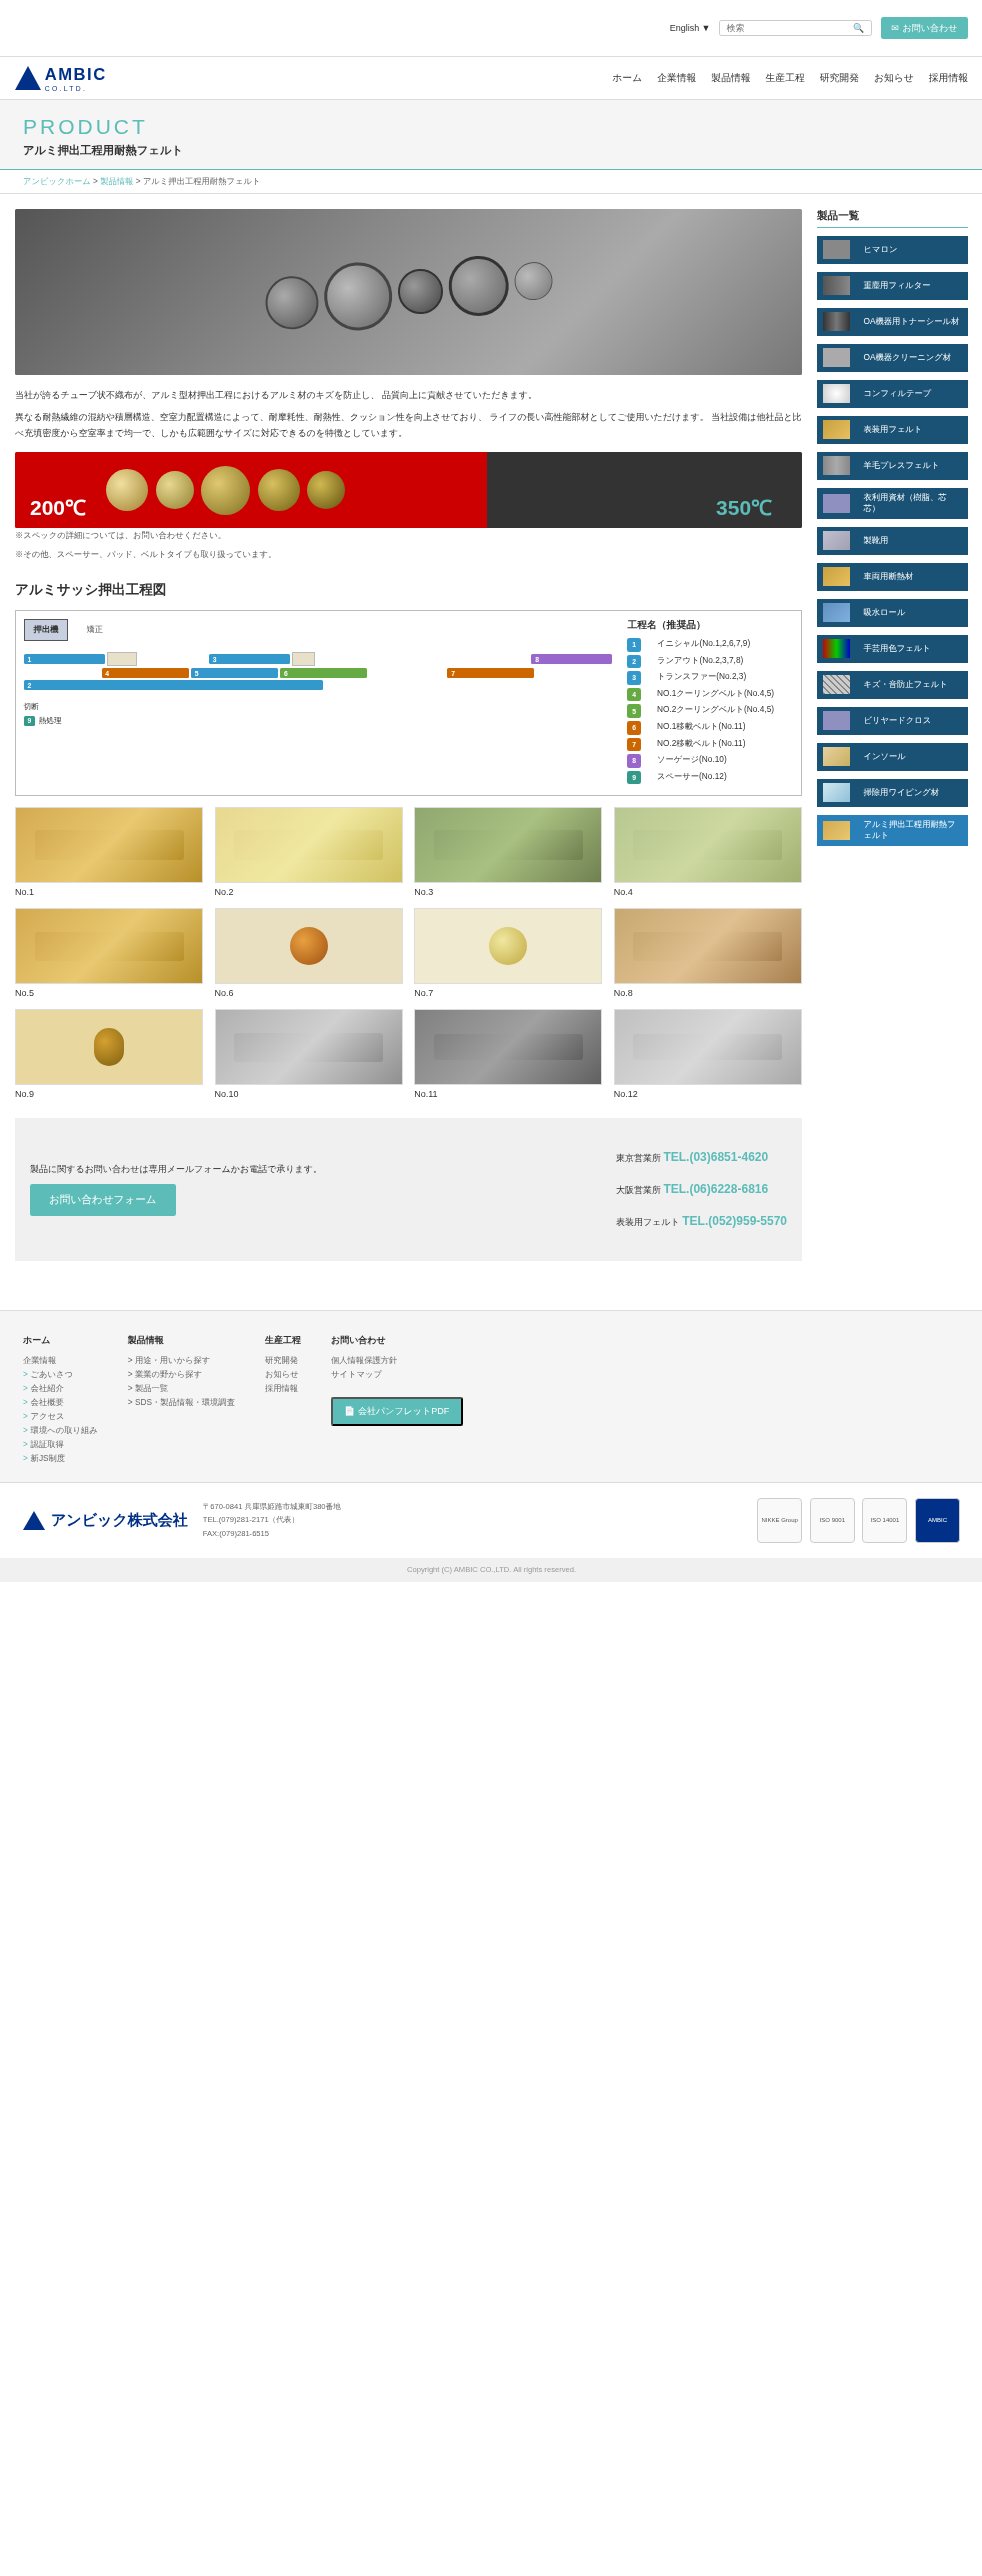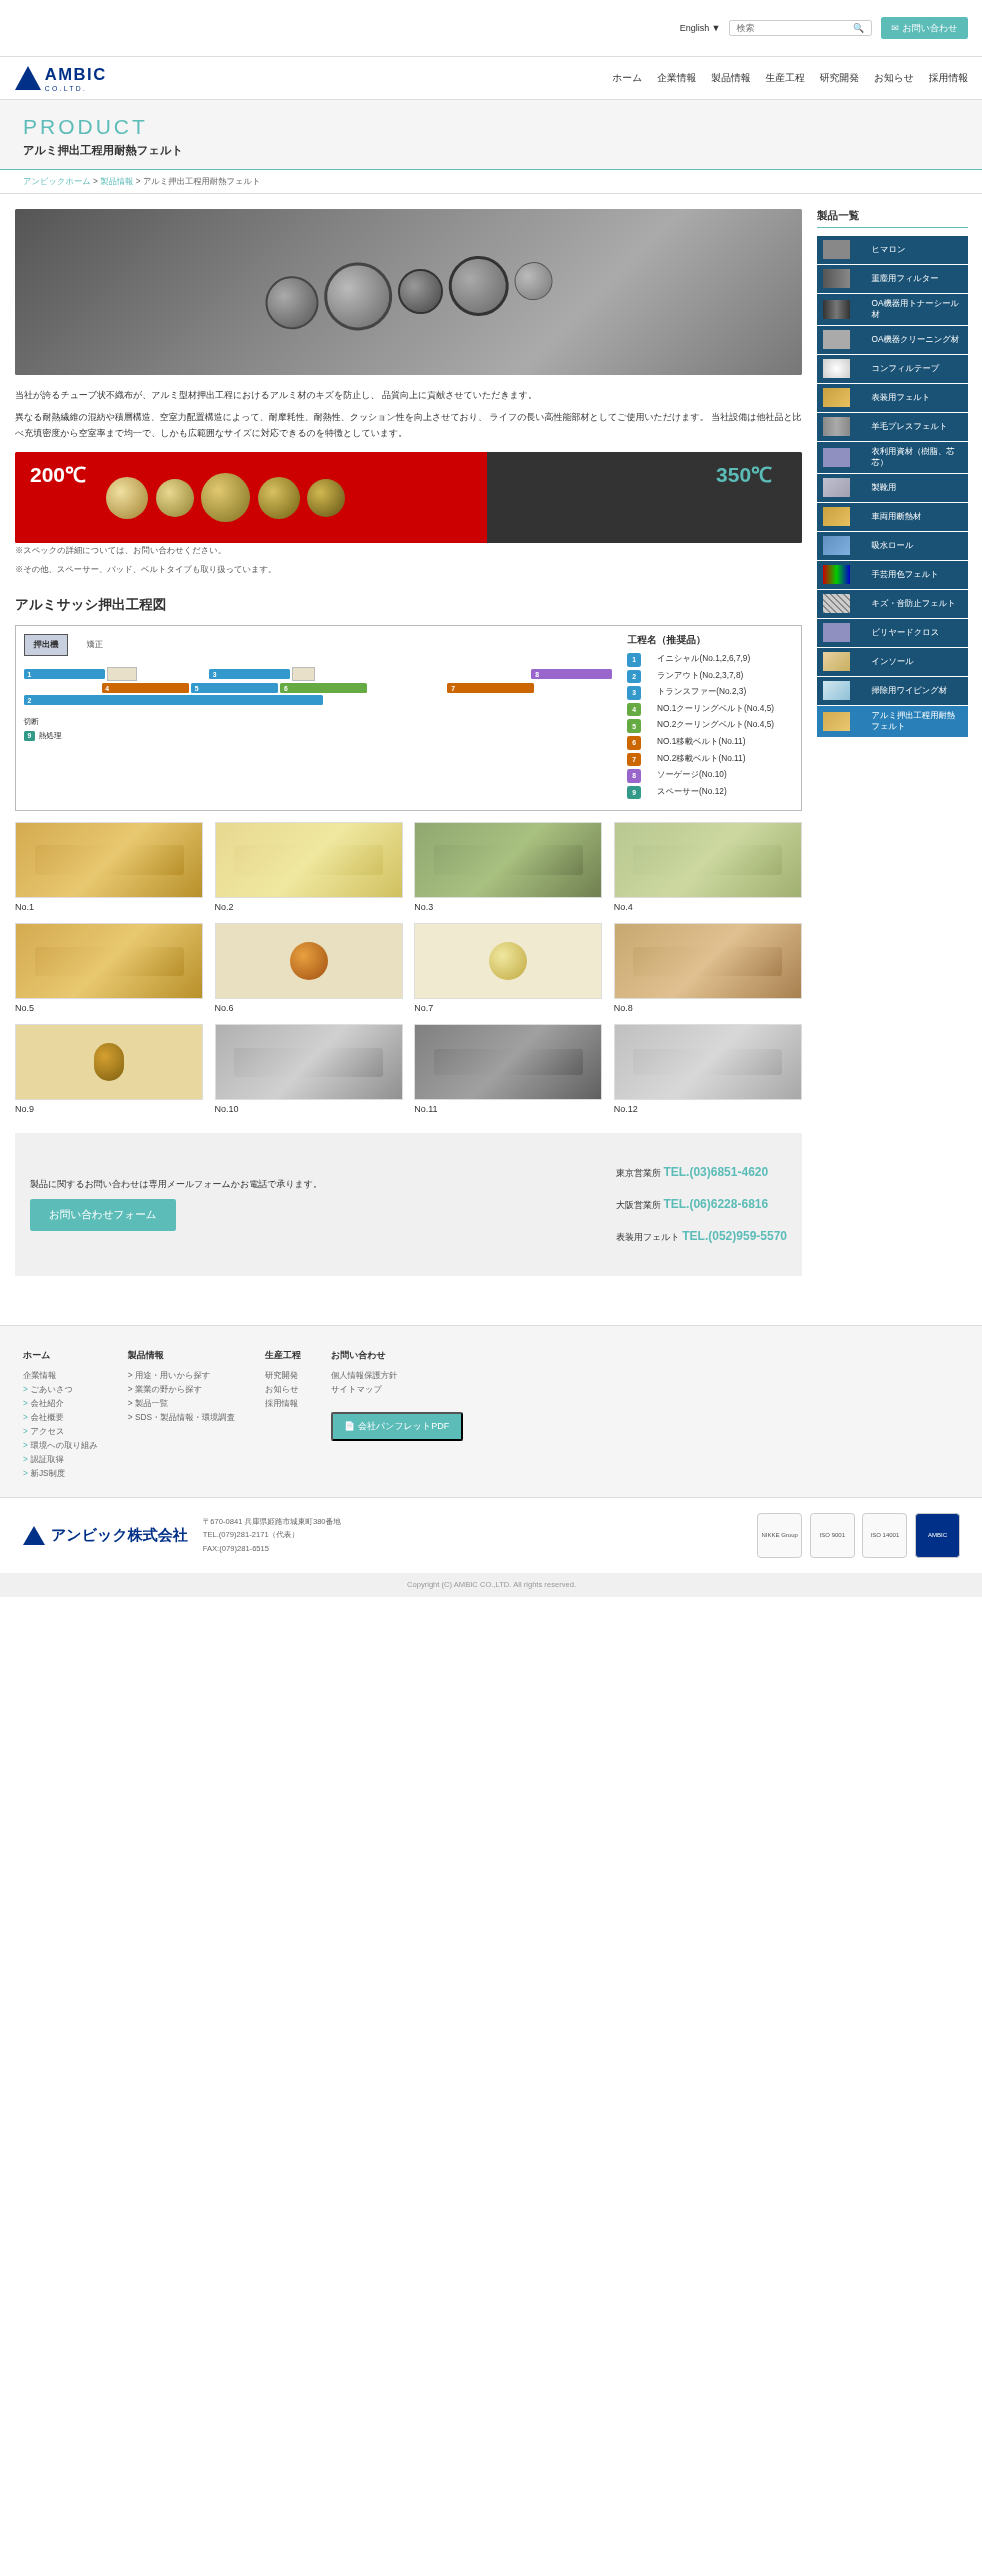--- a/index.html
+++ b/index.html
@@ -1,21 +1,21 @@
 <!DOCTYPE html>
 <html style="font-size:12px"><head>
   <meta charset="utf-8">
   <style>
     * { margin: 0; padding: 0; box-sizing: border-box; }
     body { font-family: 'Hiragino Kaku Gothic Pro', 'Meiryo', sans-serif; font-size: 9px; color: #333; background: #fff; width: 983px; }
 
     
     .top-bar { background: #fff; border-bottom: 0.8px solid #ddd; display: flex; align-items: center; justify-content: flex-end; padding: 6px 15px; gap: 9px; height: 57px; }
     .lang-selector { font-size: 9px; color: #333; cursor: pointer; display: flex; align-items: center; gap: 2.3px; }
-    .search-box { display: flex; align-items: center; border: 0.8px solid #ccc; border-radius: 2.3px; padding: 2.3px 6px; gap: 4px; }
+    .search-box { display: flex; align-items: center; border: 0.8px solid #ccc; border-radius: 2.3px; padding: 2.3px 6px; gap: 14px; }
     .search-box input { border: none; outline: none; font-size: 9px; width: 113px; }
     .contact-btn { background: #5bbcb8; color: #fff; padding: 4.5px 10.6px; border-radius: 2.3px; font-size: 9px; cursor: pointer; display: flex; align-items: center; gap: 3.8px; }
 
     .main-header { display: flex; align-items: center; padding: 7.6px 15px; border-bottom: 0.8px solid #ddd; gap: 23px; }
     .logo { display: flex; align-items: center; gap: 6px; }
     .main-nav { display: flex; gap: 15px; margin-left: auto; }
     .main-nav a { color: #333; text-decoration: none; font-size: 9.8px; }
 
     
     .page-header { background: #f5f5f5; padding: 15px 23px 11.3px; border-bottom: 1.5px solid #5bbcb8; }
@@ -29,21 +29,21 @@
     .main-content { flex: 1; padding-right: 15px; }
     .sidebar { width: 151px; flex-shrink: 0; }
 
     
     .hero-image { width: 100%; height: 166px; background: linear-gradient(135deg, #555 0%, #888 40%, #aaa 70%, #777 100%); border-radius: 1.5px; overflow: hidden; display: flex; align-items: center; justify-content: center; }
 
     
     .desc-text { margin: 11.3px 0; line-height: 1.8; font-size: 9px; }
 
     
-    .temp-banner { width: 100%; height: 91px; background: linear-gradient(to right, #c00 0%, #c00 40%, #c00 60%, #333 60%, #333 100%); margin: 0 0; display: flex; align-items: flex-start; border-radius: 1.5px; overflow: hidden; position: relative; }
+    .temp-banner { width: 100%; height: 76px; background: linear-gradient(to right, #c00 0%, #c00 40%, #c00 60%, #333 60%, #333 100%); margin: 0 0; display: flex; align-items: flex-end; border-radius: 1.5px; overflow: hidden; position: relative; }
     .temp-left { color: #fff; font-size: 21px; font-weight: bold; padding: 7.6px 15px; }
     .temp-right { color: #5bbcb8; font-size: 21px; font-weight: bold; padding: 7.6px 15px; position: absolute; right: 15px; }
 
     
     .section-title { font-size: 13.6px; font-weight: bold; color: #333; margin: 19px 0 11.3px; }
     .process-item { display: flex; align-items: flex-start; gap: 16px; margin: 3px 0; font-size: 8.3px; }
 
     
     .product-grid { display: grid; grid-template-columns: repeat(4, 1fr); gap: 11.3px; margin: 11.3px 0; }
     .product-item { }
@@ -66,21 +66,21 @@
     .contact-left { flex: 1; }
     .contact-left p { font-size: 9px; color: #333; margin-bottom: 7.6px; }
     .contact-form-btn { background: #5bbcb8; color: #fff; padding: 9px 19px; border: none; border-radius: 2.3px; font-size: 10.6px; cursor: pointer; }
     .contact-right { }
     .contact-office { margin: 17px 0; font-size: 9px; }
     .office-name { color: #333; }
     .office-tel { color: #5bbcb8; font-size: 12px; font-weight: bold; }
 
     
     .sidebar-title { font-size: 10.6px; font-weight: bold; color: #333; margin-bottom: 7.6px; border-bottom: 1.5px solid #5bbcb8; padding-bottom: 3.8px; }
-    .sidebar-item { display: flex; align-items: center; gap: 22px; padding: 4.5px 6px; background: #1a5276; color: #fff; margin-bottom: 1px; font-size: 8.3px; cursor: pointer; }
+    .sidebar-item { display: flex; align-items: center; gap: 14px; padding: 4.5px 6px; background: #1a5276; color: #fff; margin-bottom: 8px; font-size: 8.3px; cursor: pointer; }
     .sidebar-item:last-child { background: #2980b9; }
     .sidebar-item-img { width: 26.5px; height: 19px; flex-shrink: 0; }
     .sidebar-item-active { background: #2980b9; }
 
     
     .si-gray { background: #888; }
     .si-filter { background: linear-gradient(90deg, #555, #888); }
     .si-toner { background: linear-gradient(90deg, #333, #777, #333); }
     .si-cleaner { background: #aaa; }
     .si-roll { background: radial-gradient(circle, #fff, #ccc); }

